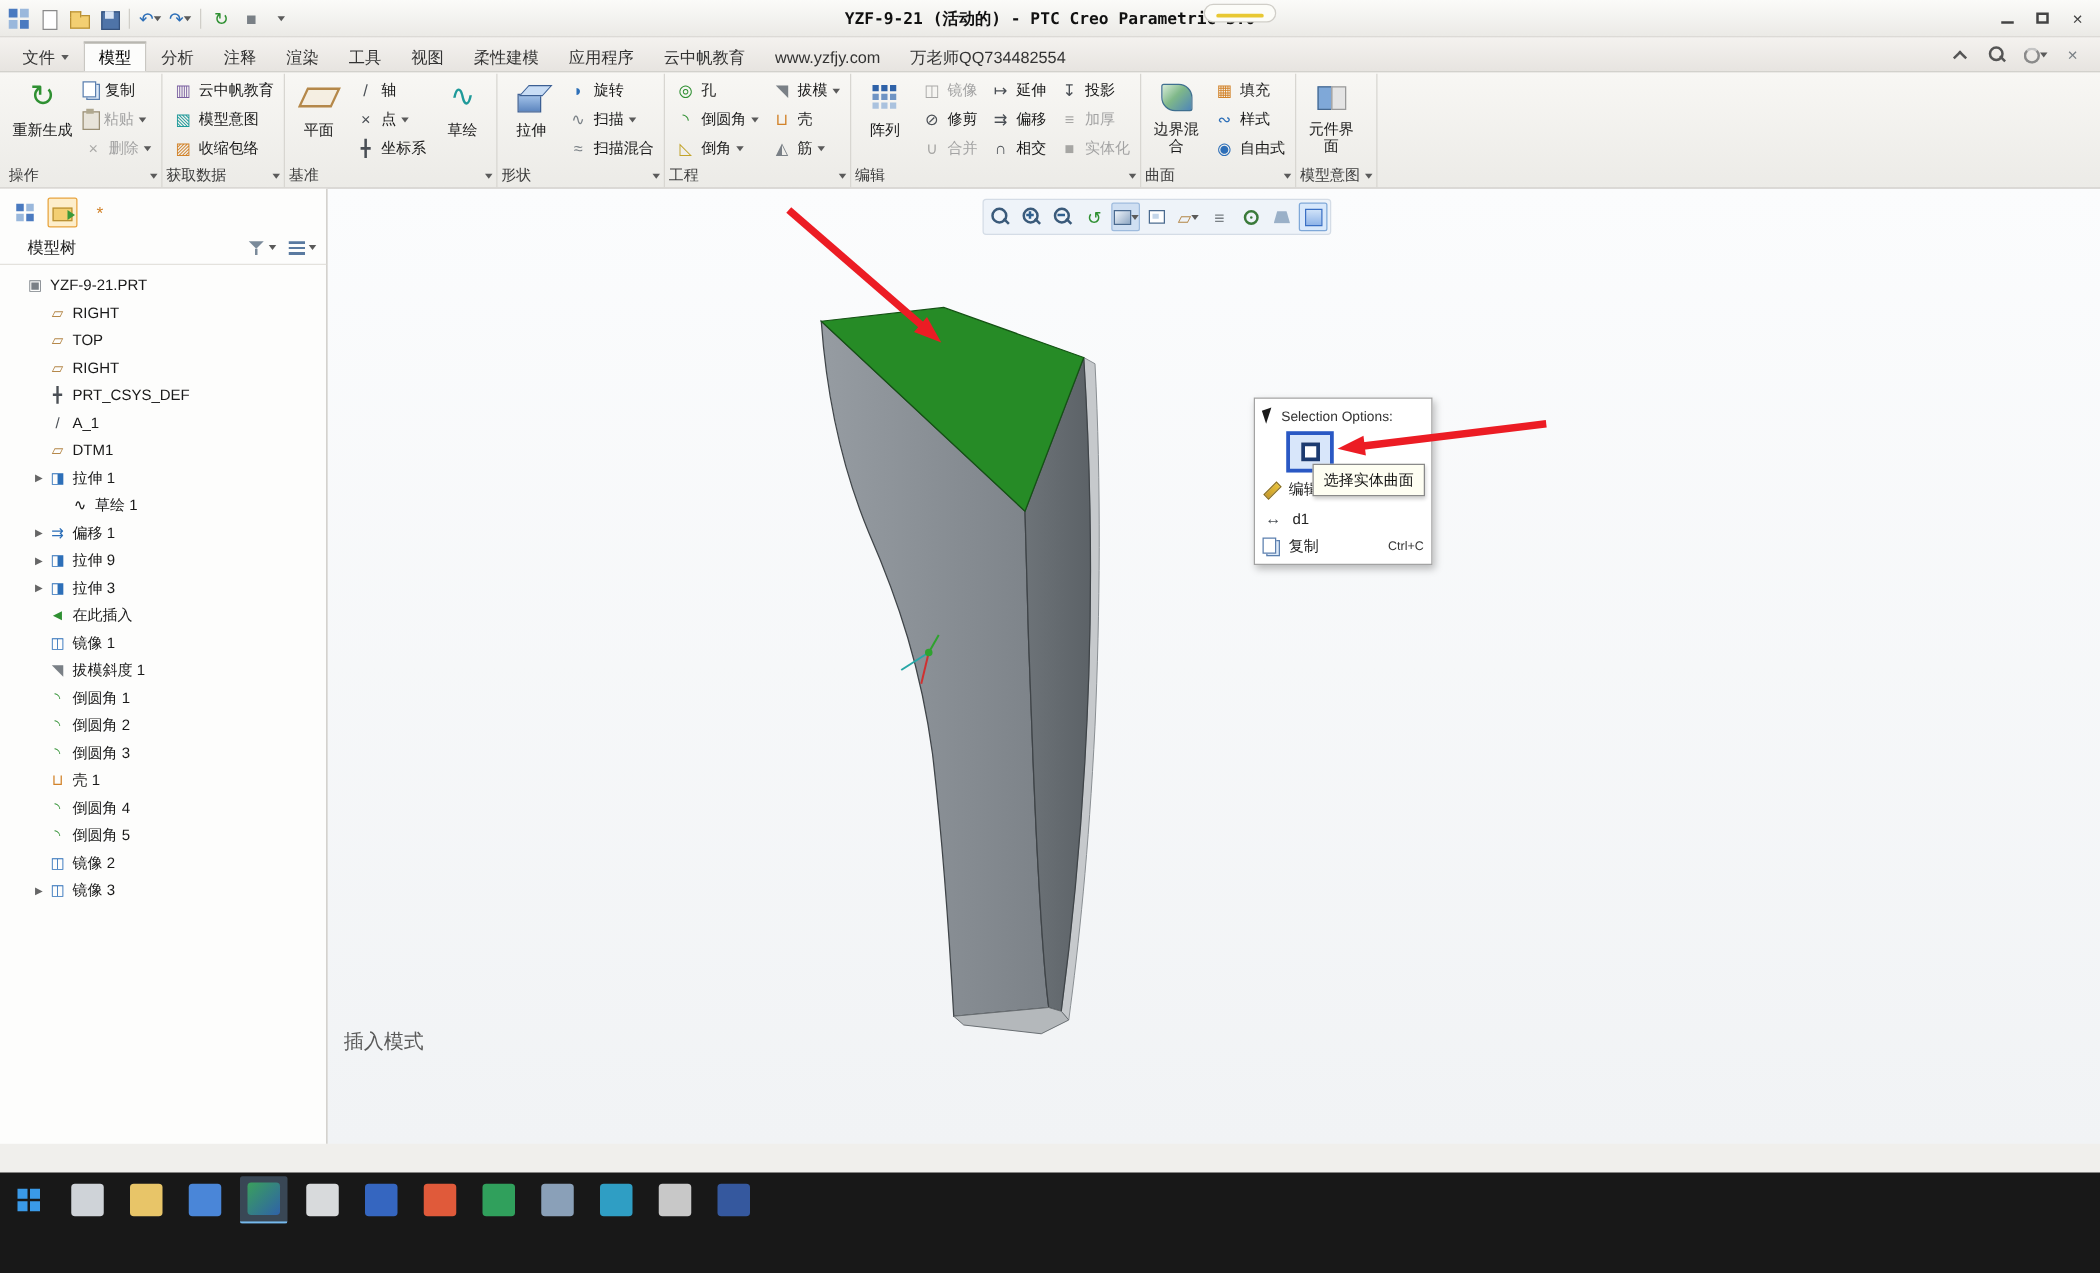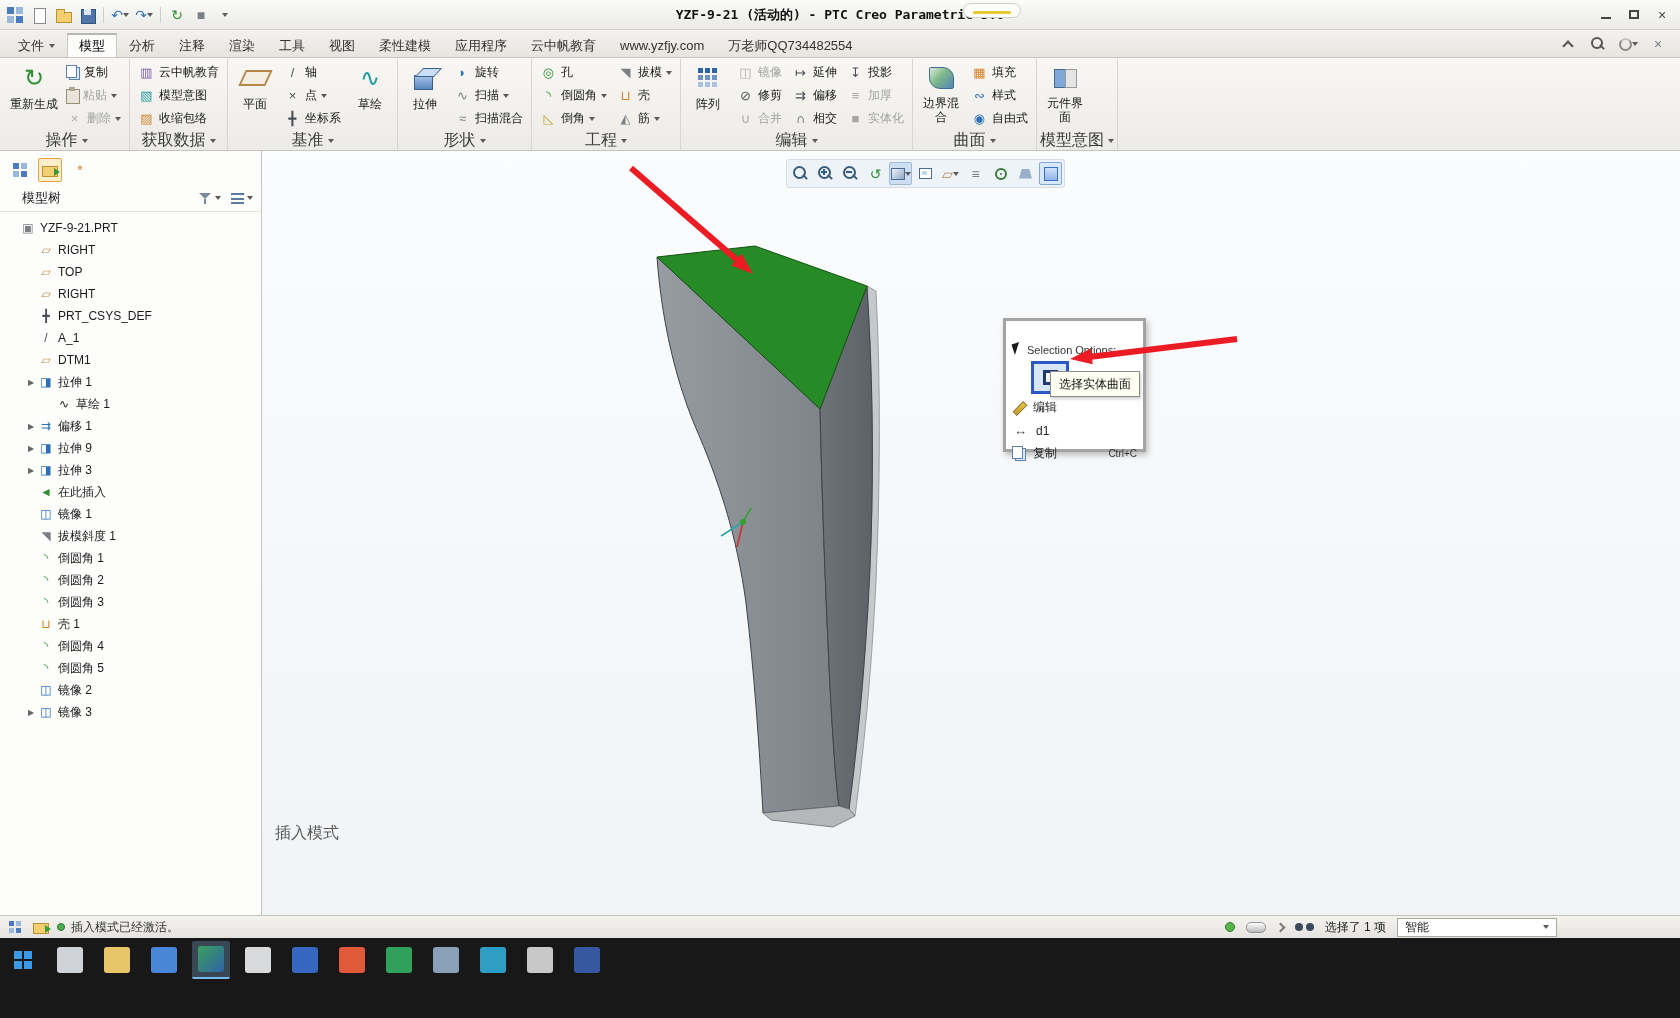--- a/index.html
+++ b/index.html
@@ -56,21 +56,21 @@
   .ribbon { position:absolute; left:0; top:58px; width:100%; height:93px;
     background:linear-gradient(#f8f7f4,#ecebe7); border-bottom:1px solid #c6c4bf; display:flex; padding:1px 4px 0 4px; }
   .g { display:flex; flex-direction:column; border-right:1px solid #d8d6d1; padding:0 3px; }
   .gb { display:flex; align-items:flex-start; height:72px; }
   .bb { min-width:48px; display:flex; flex-direction:column; align-items:center; justify-content:flex-start; padding:3px 3px 0 3px; gap:2px; font-size:12px; text-align:center; border-radius:2px; }
   .bigic { height:32px; display:flex; align-items:center; justify-content:center; }
   .bigglyph { font-size:24px; line-height:1; }
   .sc { display:flex; flex-direction:column; padding-top:2px; }
   .sb { height:23px; display:flex; align-items:center; gap:4px; font-size:12px; padding:0 5px; border-radius:2px; white-space:nowrap; }
   .ic { width:17px; text-align:center; font-size:13px; line-height:1; flex:none; }
-  .gl { height:19px; display:flex; align-items:center; justify-content:center; gap:4px; font-size:16px; color:#3c3c3c; }
+  .gl { height:19px; display:flex; align-items:center; justify-content:space-between; gap:4px; font-size:12px; color:#3c3c3c; }
   .dim { color:#a3a3a3; }
   .dim .ic, .dim .glyph { opacity:.45; filter:grayscale(1); }
   .rfill { flex:1; }
   .two-line { width:44px; line-height:1.2; }
 
   
   .i-copy { position:relative; width:14px; height:15px; display:inline-block; flex:none; }
   .i-copy::before { content:""; position:absolute; right:0; bottom:0; width:9px; height:11px; background:#dce9f8; border:1px solid #5b7fae; }
   .i-copy::after { content:""; position:absolute; left:0; top:0; width:9px; height:11px; background:#fff; border:1px solid #5b7fae; }
   .i-clip { position:relative; width:13px; height:15px; display:inline-block; flex:none; }
@@ -135,21 +135,21 @@
   .magbar-v { position:absolute; left:5px; top:3px; width:2px; height:6px; background:#2f5f8f; }
   .dsbox { width:14px; height:12px; background:linear-gradient(135deg,#eef3f9,#8fa8c4); border:1px solid #4a6a8f; }
   .sobox { position:relative; width:13px; height:11px; border:1px solid #4a6a8f; background:#fff; }
   .sobox::after { content:""; position:absolute; left:2px; top:2px; width:5px; height:4px; background:#c4d6ea; }
   .spin { position:relative; width:12px; height:12px; border:2px solid #3a7a3a; border-radius:50%; }
   .spin::after { content:""; position:absolute; left:3px; top:3px; width:2px; height:2px; background:#3a7a3a; border-radius:50%; }
   .persp { width:13px; height:10px; background:#9ab0c8; clip-path:polygon(22% 0,78% 0,100% 100%,0 100%); }
   .util { width:14px; height:14px; background:linear-gradient(#cfe2f8,#8fb4e8); border:1px solid #3a6fc4; }
 
   
-  .popup { position:absolute; left:1003px; top:318px; width:143px; height:134px; background:#fff; border:3px solid #a3a3a3; box-shadow:2px 3px 6px rgba(0,0,0,.25); z-index:20; padding-top:20px; }
+  .popup { position:absolute; left:1003px; top:318px; width:143px; height:134px; background:#fff; border:1px solid #a3a3a3; box-shadow:2px 3px 6px rgba(0,0,0,.25); z-index:20; padding-top:6px; }
   .pp-row { display:flex; align-items:center; gap:7px; padding:0 6px; height:23px; font-size:12px; color:#222; }
   .pp-title { height:17px; font-size:11px; color:#333; gap:5px; }
   .pp-btnrow { height:38px; padding-left:25px; }
   .sel-btn { width:38px; height:33px; border:3px solid #2a58c4; background:#d8e6fa; display:flex; align-items:center; justify-content:center; }
   .sel-surf-ic { width:15px; height:15px; border:3px solid #1d3b70; background:#fff; }
   .cursor-ic { width:10px; height:13px; position:relative; flex:none; }
   .cursor-ic::before { content:""; position:absolute; left:1px; top:0; border-top:11px solid #1a1a1a; border-right:8px solid transparent; transform:rotate(-18deg); }
   .pencil-ic { width:14px; height:14px; position:relative; flex:none; }
   .pencil-ic::before { content:""; position:absolute; left:5px; top:0; width:4px; height:13px; background:linear-gradient(#e8c23a,#c89a2a); border:1px solid #8a6f1f; transform:rotate(45deg); }
   .pp-short { margin-left:auto; color:#333; font-size:10px; }
@@ -817,43 +817,20 @@
     <div class="pp-row sel">
       <span class="i-copy"></span>
       <span>复制</span>
       <span class="pp-short">Ctrl+C</span>
     </div>
   </div>
   <div class="tooltip">
     <span>选择实体曲面</span>
   </div>
 
-  <div class="statusbar">
-    <div class="sb-ic">
-        <span class="s-grid"></span>
-      </div>
-    <div class="sb-ic">
-        <span class="p-nav"></span>
-      </div>
-    <div class="msg">
-      <span class="msg-dot"></span>
-      <span>插入模式已经激活。</span>
-    </div>
-    <div class="sb-right">
-      <span class="gdot"></span>
-      <span class="gpill"></span>
-      <span class="chevr"></span>
-      <span class="bino"></span>
-      <span class="sel-count">选择了 1 项</span>
-      <div class="combo">
-        <span>智能</span>
-        <span class="ddt"></span>
-      </div>
-    </div>
-  </div>
 
   <div class="taskbar">
     <div class="tb-start"></div>
     <div class="tile">
         <span style="background:#cfd3d8"></span>
       </div>
     <div class="tile">
         <span style="background:#e8c568"></span>
       </div>
     <div class="tile">

